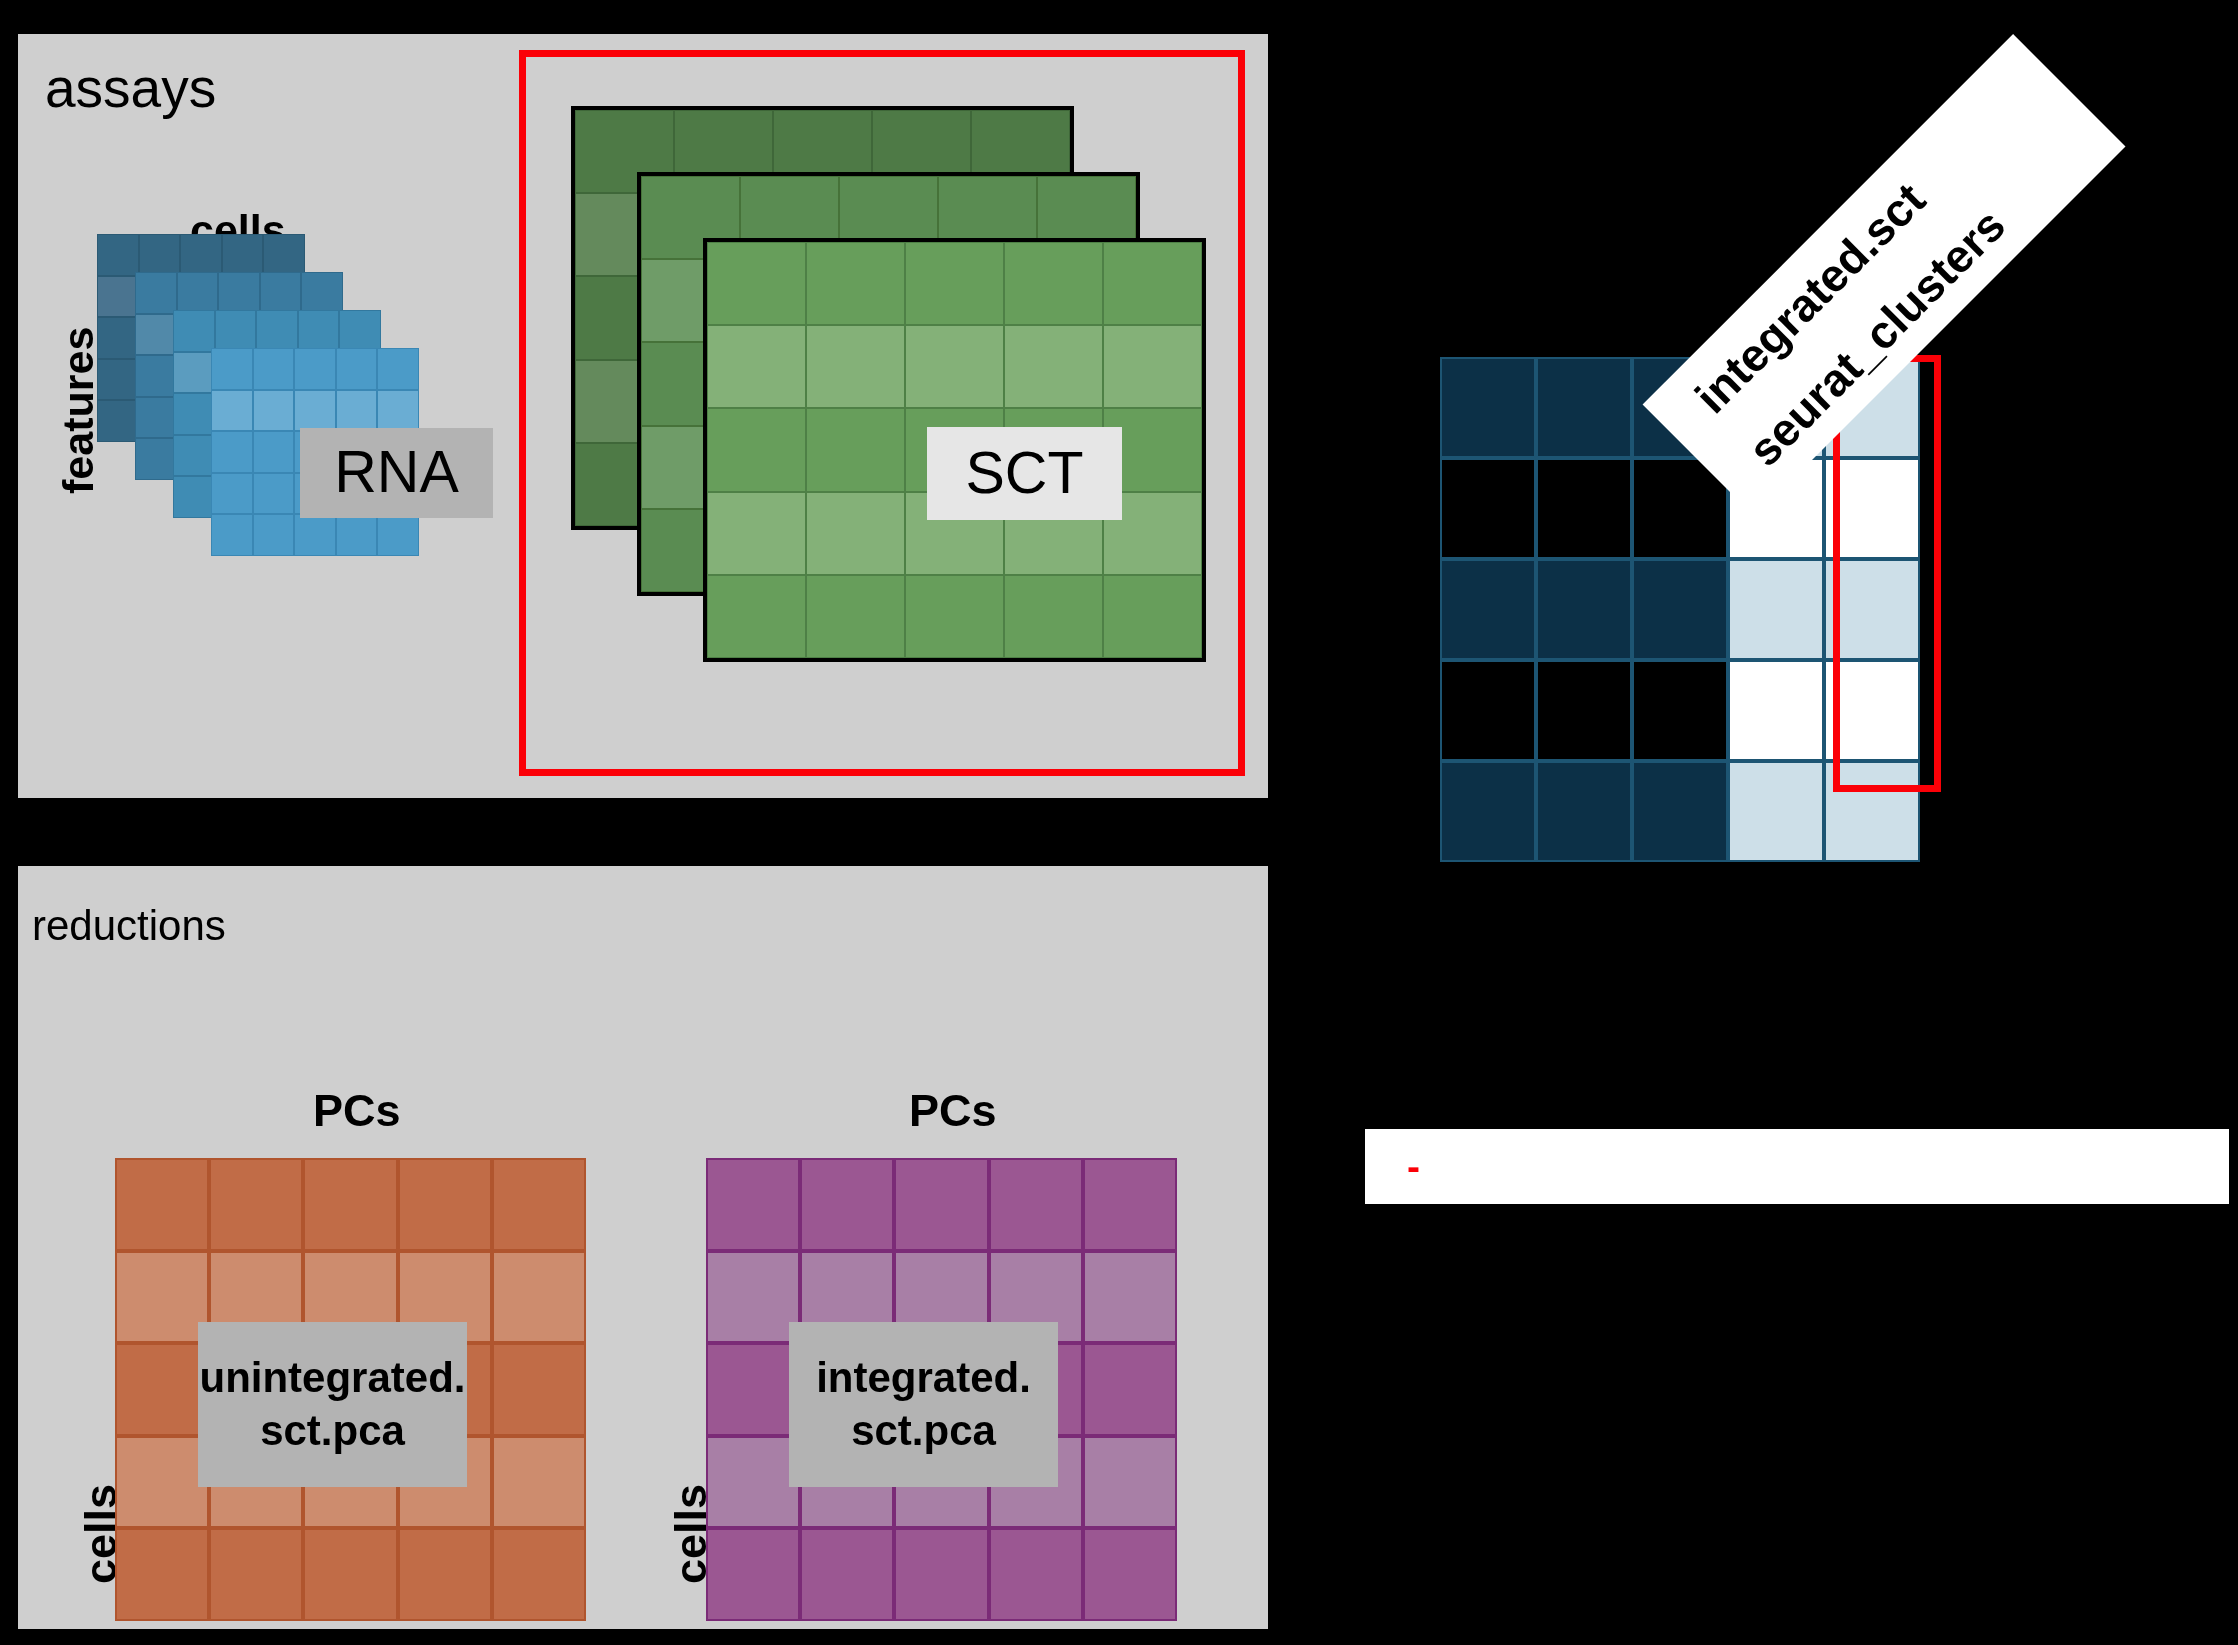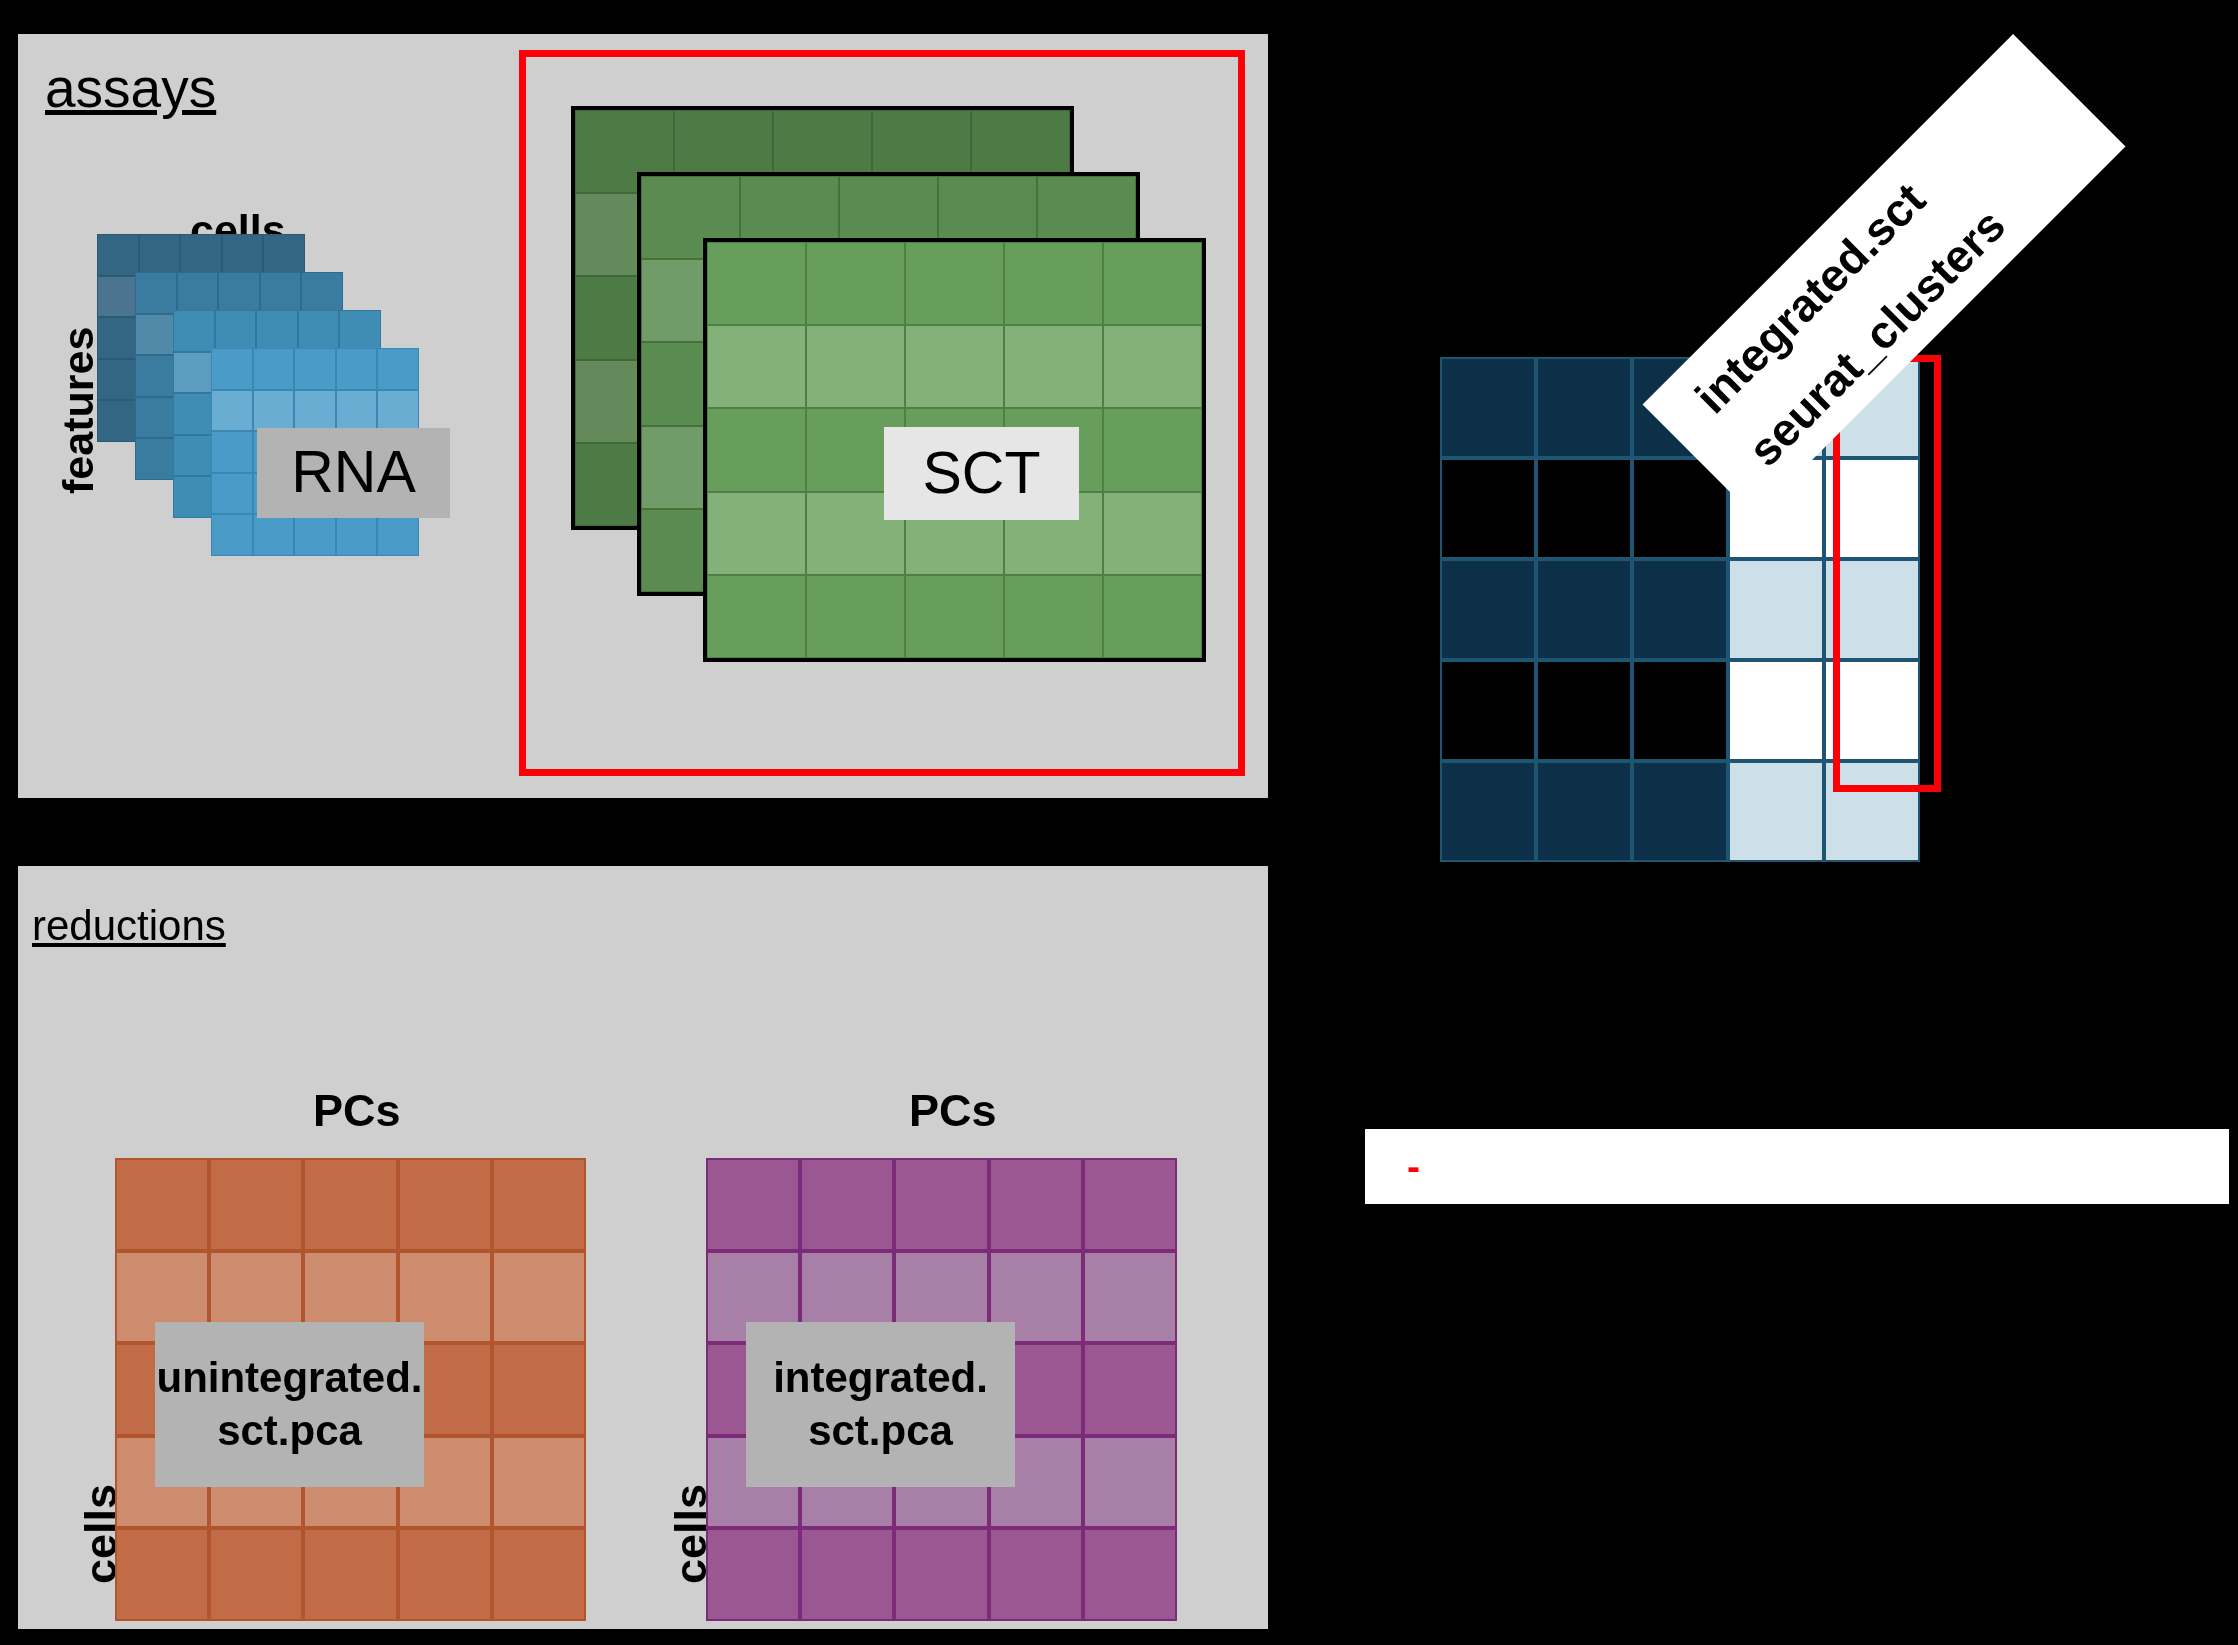--- a/index.html
+++ b/index.html
@@ -1,20 +1,20 @@
 <!DOCTYPE html>
 <html style="font-size:11.5px"><head>
 <meta charset="utf-8">
 <style>
   html,body{margin:0;padding:0;background:#000;}
   body{width:2239px;height:1646px;position:relative;overflow:hidden;
        font-family:"Liberation Sans","DejaVu Sans",sans-serif;}
 
   .panel{position:absolute;background:#cfcfcf;}
-  .panel-title{position:absolute;color:#000;font-weight:400;white-space:nowrap;text-decoration:underline;}
+  .panel-title{position:absolute;color:#000;font-weight:400;white-space:nowrap;}
 
   .vlabel{position:absolute;font-weight:bold;color:#000;
           transform:rotate(-90deg);transform-origin:left top;white-space:nowrap;}
   .hlabel{position:absolute;font-weight:bold;color:#000;white-space:nowrap;}
 
   
   .sheet{position:absolute;display:grid;box-sizing:border-box;}
   .sheet .cell{box-sizing:border-box;}
 
   
@@ -38,21 +38,21 @@
   .blackframe{border:4.3px solid #000;}
 
   
   .o{background:#c16c47;border:2.2px solid #b0552e;}
   .o.lt{background:#cd8c6e;}
   .p{background:#9b5792;border:2.2px solid #7b2b77;}
   .p.lt{background:#a87fa6;}
 
   
   .plate{position:absolute;background:#b3b3b3;display:flex;align-items:center;
-         justify-content:center;color:#000;text-align:center;line-height:1.25;}
+         justify-content:center;color:#000;text-align:center;line-height:1.25;margin-left:43px;}
   .plate.light{background:#e6e6e6;}
 
   
   .redbox{position:absolute;border:7.2px solid #fb0007;box-sizing:border-box;}
 
   
   .meta{position:absolute;}
   .meta .mrow{display:flex;}
   .meta .mcell{box-sizing:border-box;border:2.2px solid #1d5573;}
   .mc-dark{background:#0c3047;}

